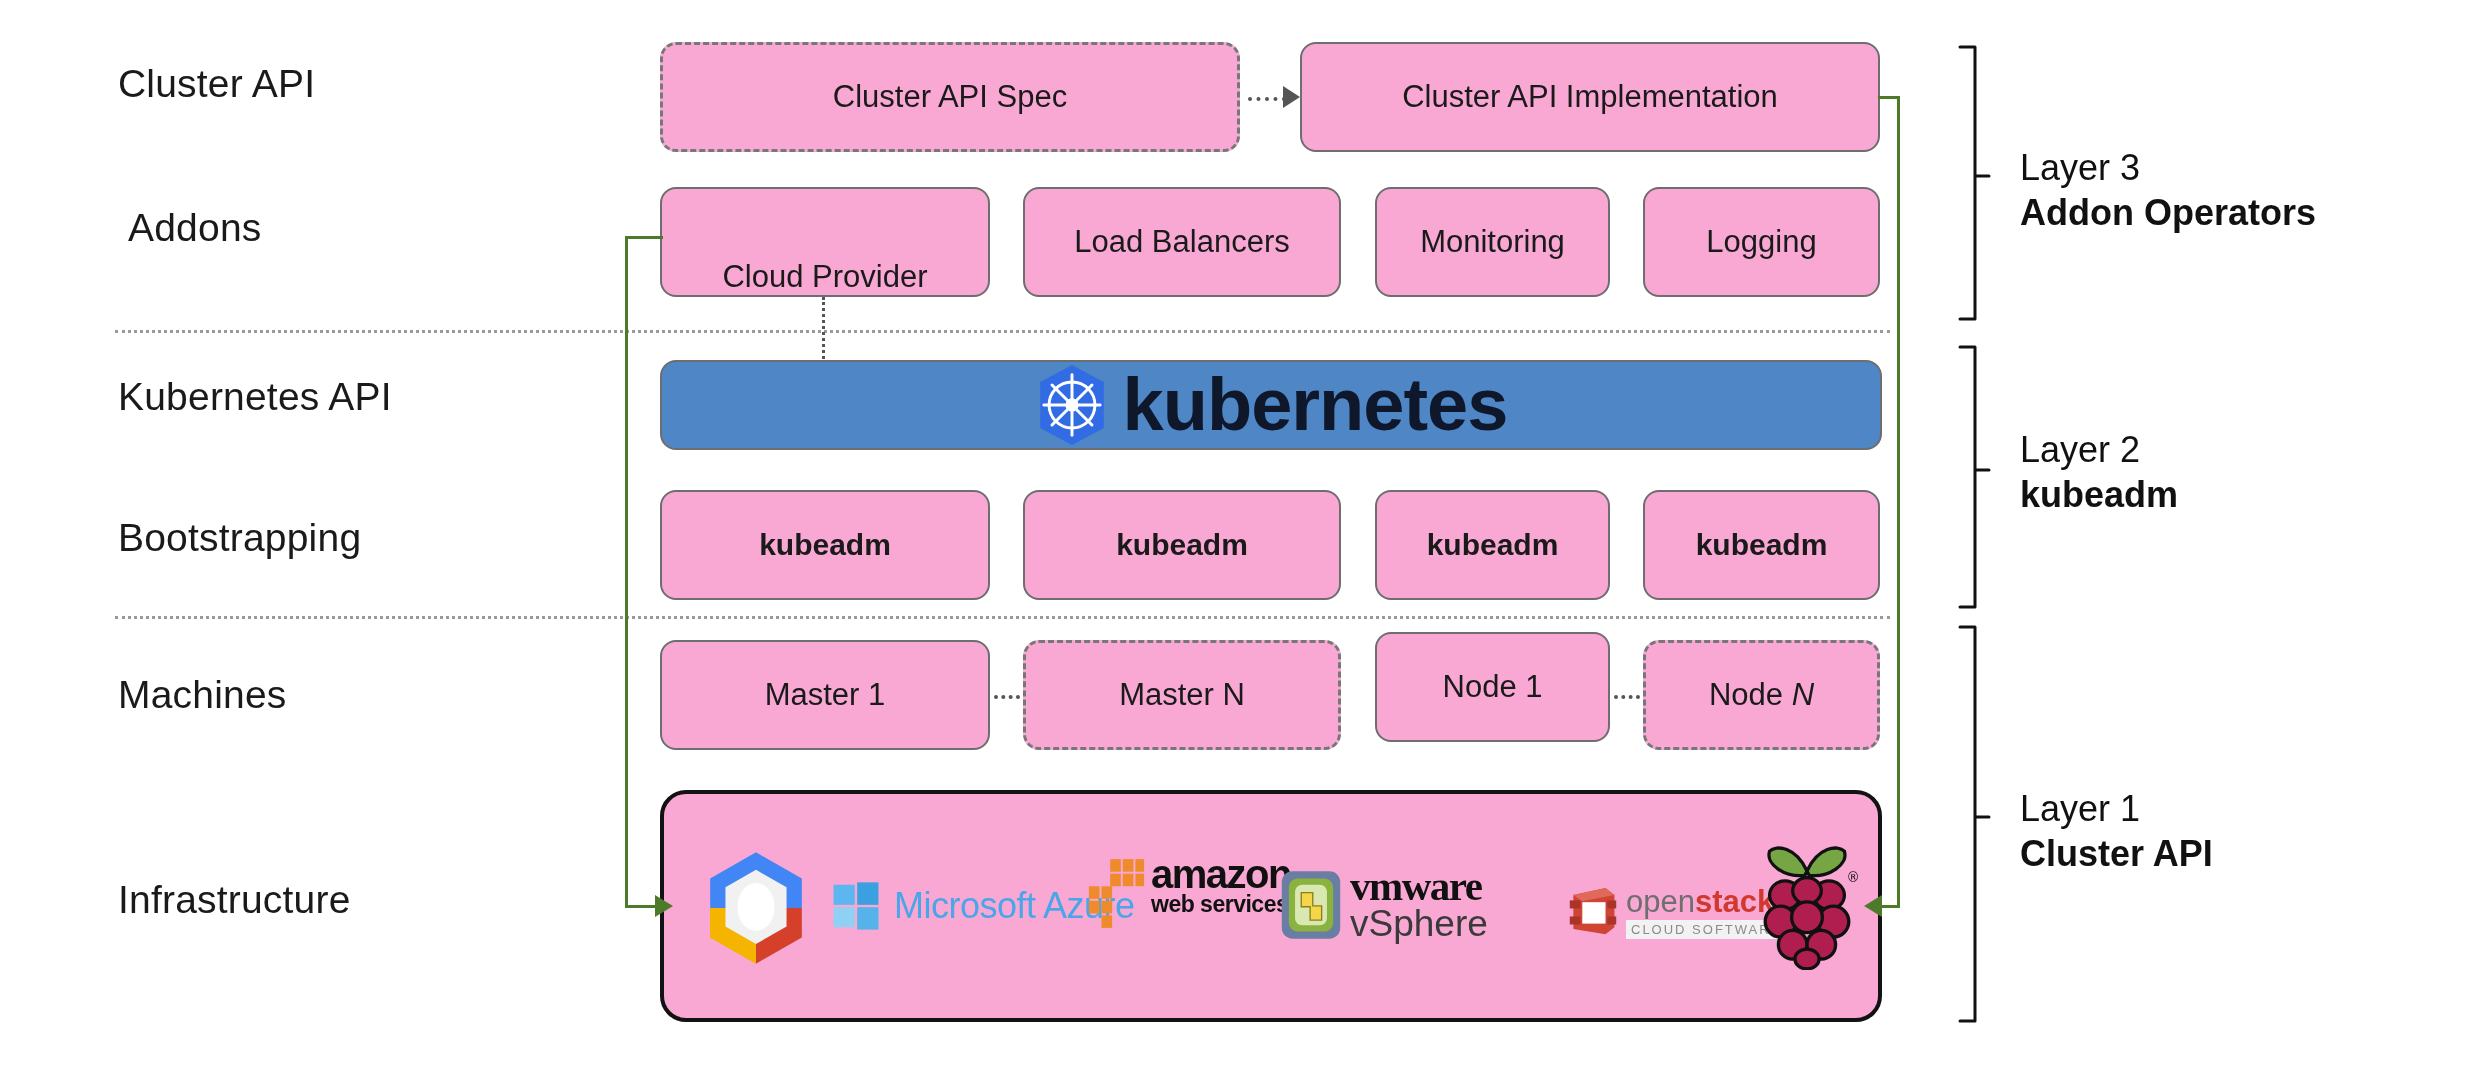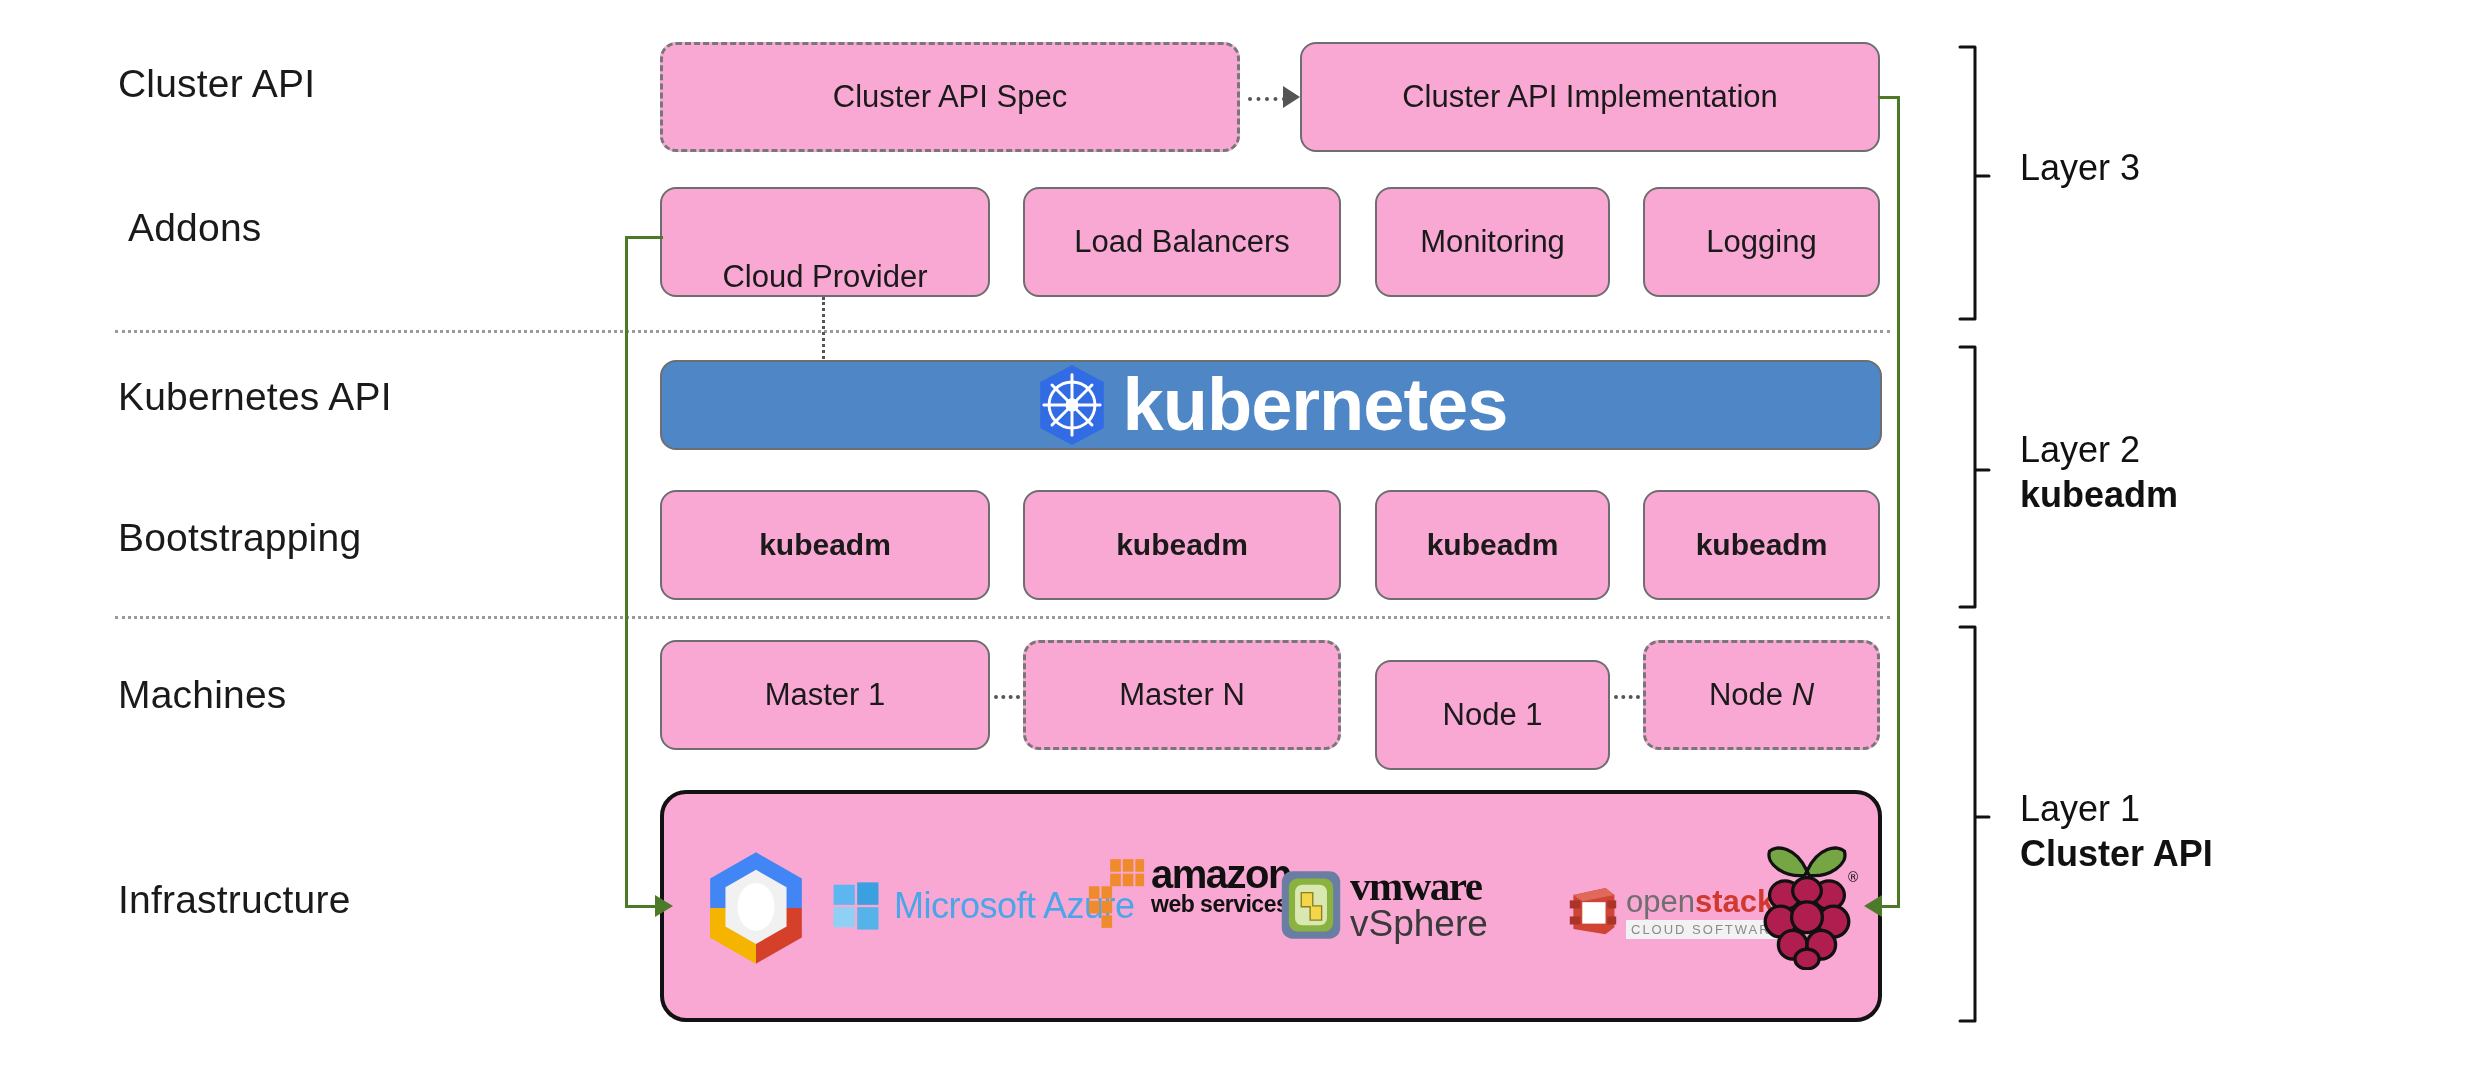--- a/index.html
+++ b/index.html
@@ -52,21 +52,21 @@
     box-sizing:border-box;
     background:#4f86c6;
     border:2.5px solid #6e6e6e;
     border-radius:16px;
     display:flex;
     align-items:center;
     justify-content:center;
     gap:14px;
   }
   .k8s-word{
-    color:#ffffff;
+    color:#0f172a;
     font-size:74px;
     font-weight:bold;
     letter-spacing:-1px;
     line-height:1;
   }
 
   
   .hdivider{
     position:absolute;
     height:0;
@@ -208,21 +208,21 @@
     <span>kubeadm</span>
   </div>
 
   <div class="box" style="left:660px;top:640px;width:330px;height:110px;">
     <span>Master 1</span>
   </div>
   <div class="mini-dots" style="left:994px;top:695px;width:26px;"></div>
   <div class="box dashed" style="left:1023px;top:640px;width:318px;height:110px;">
     <span>Master N</span>
   </div>
-  <div class="box" style="left:1375px;top:660px;width:235px;height:110px;">
+  <div class="box" style="left:1375px;top:632px;width:235px;height:110px;">
     <span>Node 1</span>
   </div>
   <div class="mini-dots" style="left:1614px;top:695px;width:26px;"></div>
   <div class="box dashed" style="left:1643px;top:640px;width:237px;height:110px;">
     <span>
       <span>Node </span><i>N</i>
     </span>
   </div>
 
   <div class="box thick" style="left:660px;top:790px;width:1222px;height:232px;"></div>
@@ -335,20 +335,21 @@
   <div class="green-line" style="left:1880px;top:905px;width:20px;height:3px;"></div>
   <div class="green-arrow arrow-left" style="left:1864px;top:895px;"></div>
 
   <div class="bracket" style="left:1955px;top:44px;">
     <svg width="40" height="278" viewBox="0 0 40 278" aria-hidden="true">
       <path d="M5 3 H20 M20 3 V132 M20 132 H34 M20 146 V275 M5 275 H20 M20 132 V146" stroke="#111" stroke-width="3" fill="none" stroke-linecap="round"></path>
     </svg>
   </div>
   <div class="layer-text" style="left:2020px;top:145px;">
     <span class="l1">Layer 3</span>
+    <span class="l2">Addon Operators</span>
   </div>
 
   <div class="bracket" style="left:1955px;top:344px;">
     <svg width="40" height="266" viewBox="0 0 40 266" aria-hidden="true">
       <path d="M5 3 H20 M20 3 V126 M20 126 H34 M20 140 V263 M5 263 H20 M20 126 V140" stroke="#111" stroke-width="3" fill="none" stroke-linecap="round"></path>
     </svg>
   </div>
   <div class="layer-text" style="left:2020px;top:427px;">
     <span class="l1">Layer 2</span>
     <span class="l2">kubeadm</span>

